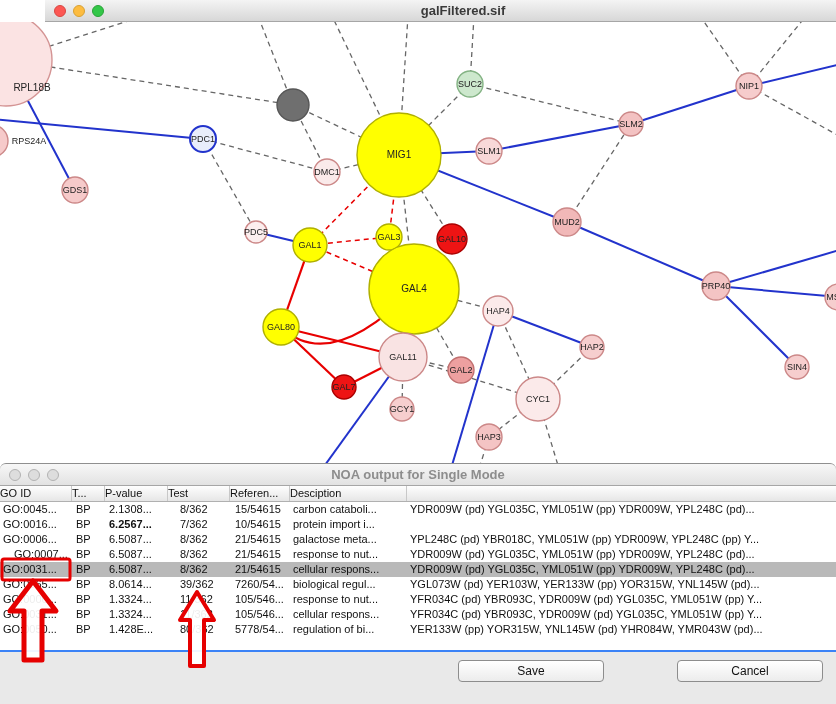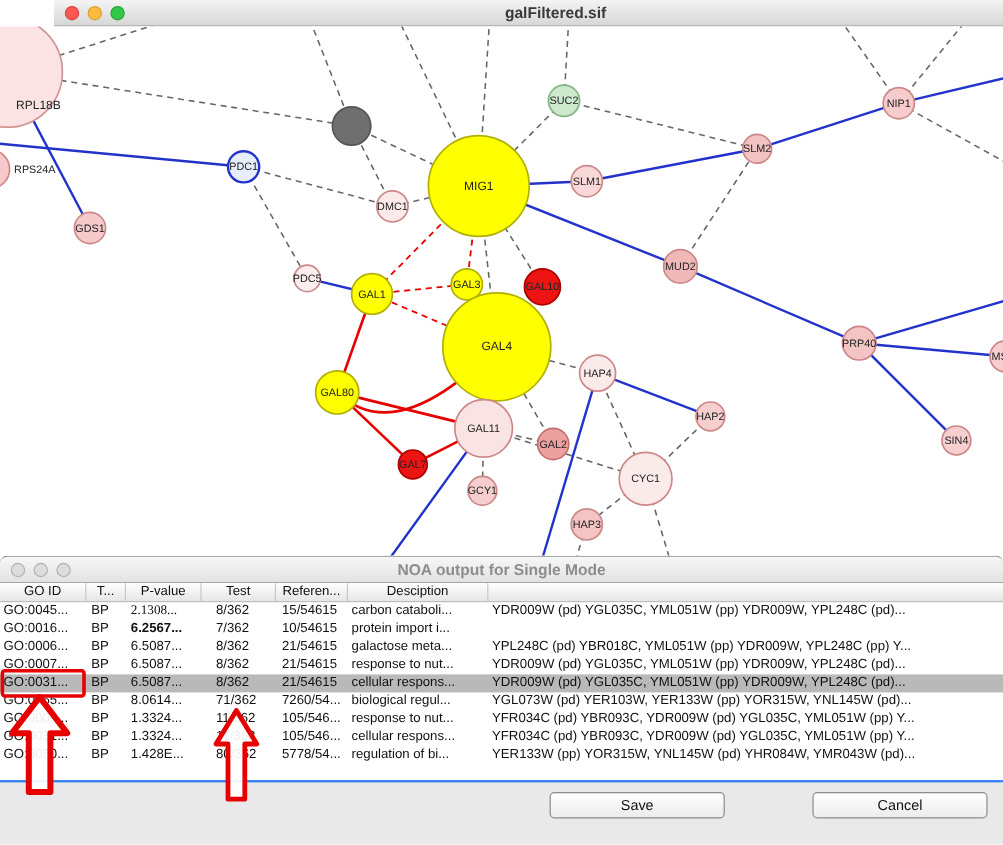--- a/index.html
+++ b/index.html
@@ -15,21 +15,21 @@
        background:linear-gradient(#f7f7f7,#e2e2e2);}
   .lights{position:absolute;left:9px;top:5px;display:flex;gap:7px;}
   .light{width:12px;height:12px;border-radius:50%;box-sizing:border-box;}
   .light.close{background:#fc5753;border:1px solid #d84742;}
   .light.min{background:#fdbc40;border:1px solid #d8a133;}
   .light.zoom{background:#33c748;border:1px solid #2aa338;}
   .light.gray{background:#dddddd;border:1px solid #b2b2b2;}
   #graph-area{position:absolute;top:22px;left:0;width:836px;height:441px;background:#ffffff;}
   #noa-table-header{position:absolute;top:486px;left:0;width:836px;height:16px;display:flex;
        background:linear-gradient(#fefefe,#e6e6e6);border-bottom:1px solid #b0b0b0;box-sizing:border-box;}
-  .hcell{font-size:11px;color:#111;text-align:center;line-height:15px;
+  .hcell{font-size:11px;color:#111;line-height:15px;
        border-right:1px solid #c8c8c8;box-sizing:border-box;overflow:hidden;white-space:nowrap;}
   #noa-table-body{position:absolute;top:502px;left:0;width:836px;height:148px;background:#fff;overflow:hidden;}
   .trow{display:flex;height:15px;line-height:15px;font-size:11px;color:#111;white-space:nowrap;}
   .trow.selected{background:#b9b9b9;}
   .tcell{overflow:hidden;box-sizing:border-box;white-space:nowrap;}
   #noa-footer{position:absolute;top:650px;left:0;width:836px;height:54px;
        background:#e9e9e9;border-top:2px solid #3b82f6;box-sizing:border-box;}
   .btn{position:absolute;top:8px;width:146px;height:22px;border:1px solid #8d8d8d;border-radius:4px;
        background:linear-gradient(#ffffff,#ececec);font-size:12px;color:#111;
        font-family:"Liberation Sans",sans-serif;}
@@ -184,21 +184,21 @@
       <div class="hcell" style="width: 63px;">P-value</div>
       <div class="hcell" style="width: 62px;">Test</div>
       <div class="hcell" style="width: 60px;">Referen...</div>
       <div class="hcell" style="width: 117px;">Desciption</div>
       <div class="hcell" style="width: 429px; margin-top: 48px;">Associated edges</div>
     </div>
   <div id="noa-table-body">
       <div class="trow">
         <div class="tcell" style="width: 72px; padding-left: 3px;">GO:0045...</div>
         <div class="tcell" style="width: 33px; padding-left: 4px;">BP</div>
-        <div class="tcell" style="width: 63px; padding-left: 4px; font-family: Liberation Serif, serif;">2.1308...</div>
+        <div class="tcell" style="width: 63px; padding-left: 4px;">2.1308...</div>
         <div class="tcell" style="width: 62px; padding-left: 12px;">8/362</div>
         <div class="tcell" style="width: 60px; padding-left: 5px;">15/54615</div>
         <div class="tcell" style="width: 117px; padding-left: 3px;">carbon cataboli...</div>
         <div class="tcell" style="width: 429px; padding-left: 3px;">YDR009W (pd) YGL035C, YML051W (pp) YDR009W, YPL248C (pd)...</div>
       </div>
       <div class="trow">
         <div class="tcell" style="width: 72px; padding-left: 3px;">GO:0016...</div>
         <div class="tcell" style="width: 33px; padding-left: 4px;">BP</div>
         <div class="tcell" style="width: 63px; padding-left: 4px; font-weight: bold;">6.2567...</div>
         <div class="tcell" style="width: 62px; padding-left: 12px;">7/362</div>
@@ -208,42 +208,42 @@
       <div class="trow">
         <div class="tcell" style="width: 72px; padding-left: 3px;">GO:0006...</div>
         <div class="tcell" style="width: 33px; padding-left: 4px;">BP</div>
         <div class="tcell" style="width: 63px; padding-left: 4px;">6.5087...</div>
         <div class="tcell" style="width: 62px; padding-left: 12px;">8/362</div>
         <div class="tcell" style="width: 60px; padding-left: 5px;">21/54615</div>
         <div class="tcell" style="width: 117px; padding-left: 3px;">galactose meta...</div>
         <div class="tcell" style="width: 429px; padding-left: 3px;">YPL248C (pd) YBR018C, YML051W (pp) YDR009W, YPL248C (pp) Y...</div>
       </div>
       <div class="trow">
-        <div class="tcell" style="width: 72px; padding-left: 3px;">GO:0007...</div>
+        <div class="tcell" style="width: 72px; padding-left: 14px;">GO:0007...</div>
         <div class="tcell" style="width: 33px; padding-left: 4px;">BP</div>
         <div class="tcell" style="width: 63px; padding-left: 4px;">6.5087...</div>
         <div class="tcell" style="width: 62px; padding-left: 12px;">8/362</div>
         <div class="tcell" style="width: 60px; padding-left: 5px;">21/54615</div>
         <div class="tcell" style="width: 117px; padding-left: 3px;">response to nut...</div>
         <div class="tcell" style="width: 429px; padding-left: 3px;">YDR009W (pd) YGL035C, YML051W (pp) YDR009W, YPL248C (pd)...</div>
       </div>
       <div class="trow selected">
         <div class="tcell" style="width: 72px; padding-left: 3px;">GO:0031...</div>
         <div class="tcell" style="width: 33px; padding-left: 4px;">BP</div>
         <div class="tcell" style="width: 63px; padding-left: 4px;">6.5087...</div>
         <div class="tcell" style="width: 62px; padding-left: 12px;">8/362</div>
         <div class="tcell" style="width: 60px; padding-left: 5px;">21/54615</div>
         <div class="tcell" style="width: 117px; padding-left: 3px;">cellular respons...</div>
         <div class="tcell" style="width: 429px; padding-left: 3px;">YDR009W (pd) YGL035C, YML051W (pp) YDR009W, YPL248C (pd)...</div>
       </div>
       <div class="trow">
         <div class="tcell" style="width: 72px; padding-left: 3px;">GO:0065...</div>
         <div class="tcell" style="width: 33px; padding-left: 4px;">BP</div>
         <div class="tcell" style="width: 63px; padding-left: 4px;">8.0614...</div>
-        <div class="tcell" style="width: 62px; padding-left: 12px;">71/362</div>
+        <div class="tcell" style="width: 62px; padding-left: 12px;">39/362</div>
         <div class="tcell" style="width: 60px; padding-left: 5px;">7260/54...</div>
         <div class="tcell" style="width: 117px; padding-left: 3px;">biological regul...</div>
         <div class="tcell" style="width: 429px; padding-left: 3px;">YGL073W (pd) YER103W, YER133W (pp) YOR315W, YNL145W (pd)...</div>
       </div>
       <div class="trow">
         <div class="tcell" style="width: 72px; padding-left: 3px;">GO:0006...</div>
         <div class="tcell" style="width: 33px; padding-left: 4px;">BP</div>
         <div class="tcell" style="width: 63px; padding-left: 4px;">1.3324...</div>
         <div class="tcell" style="width: 62px; padding-left: 12px;">11/362</div>
         <div class="tcell" style="width: 60px; padding-left: 5px;">105/546...</div>

